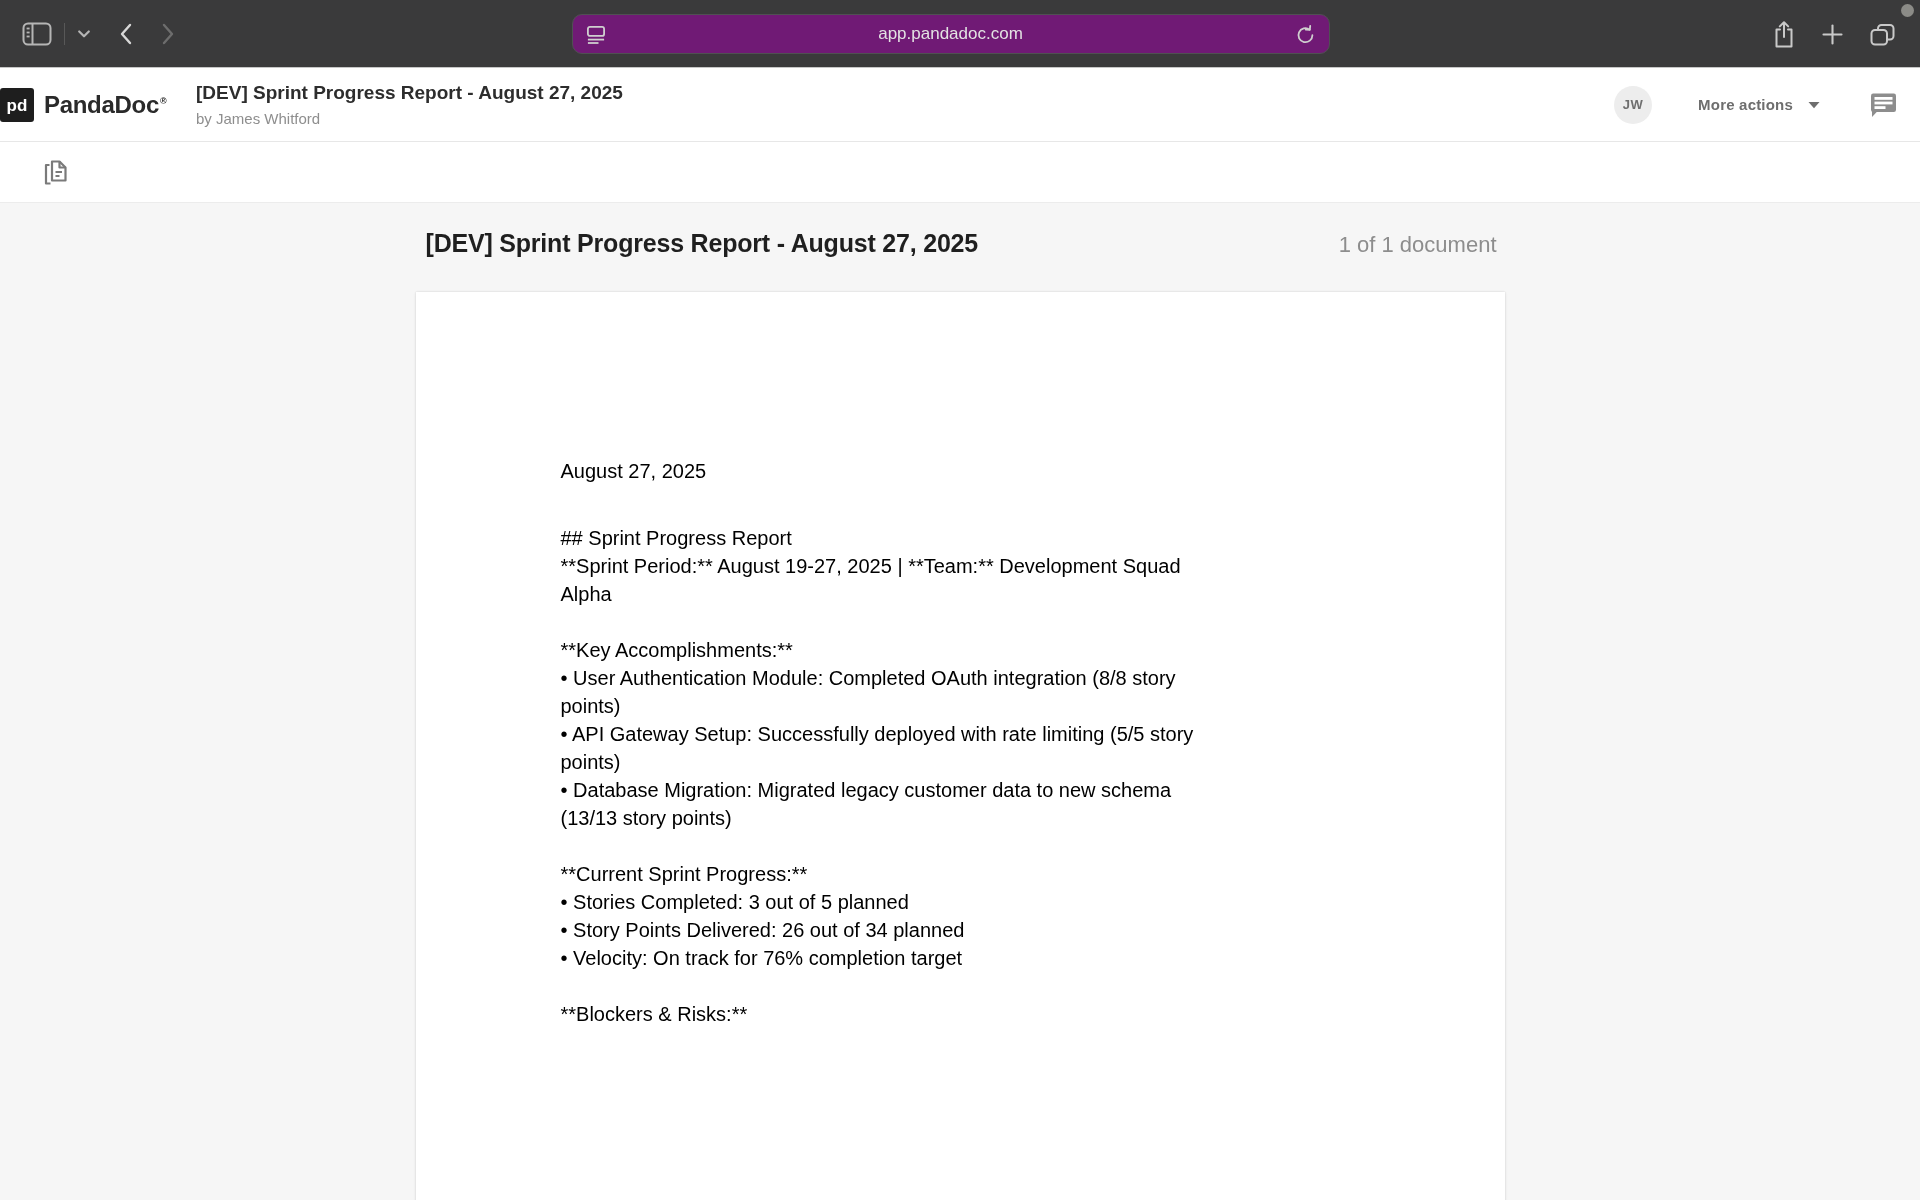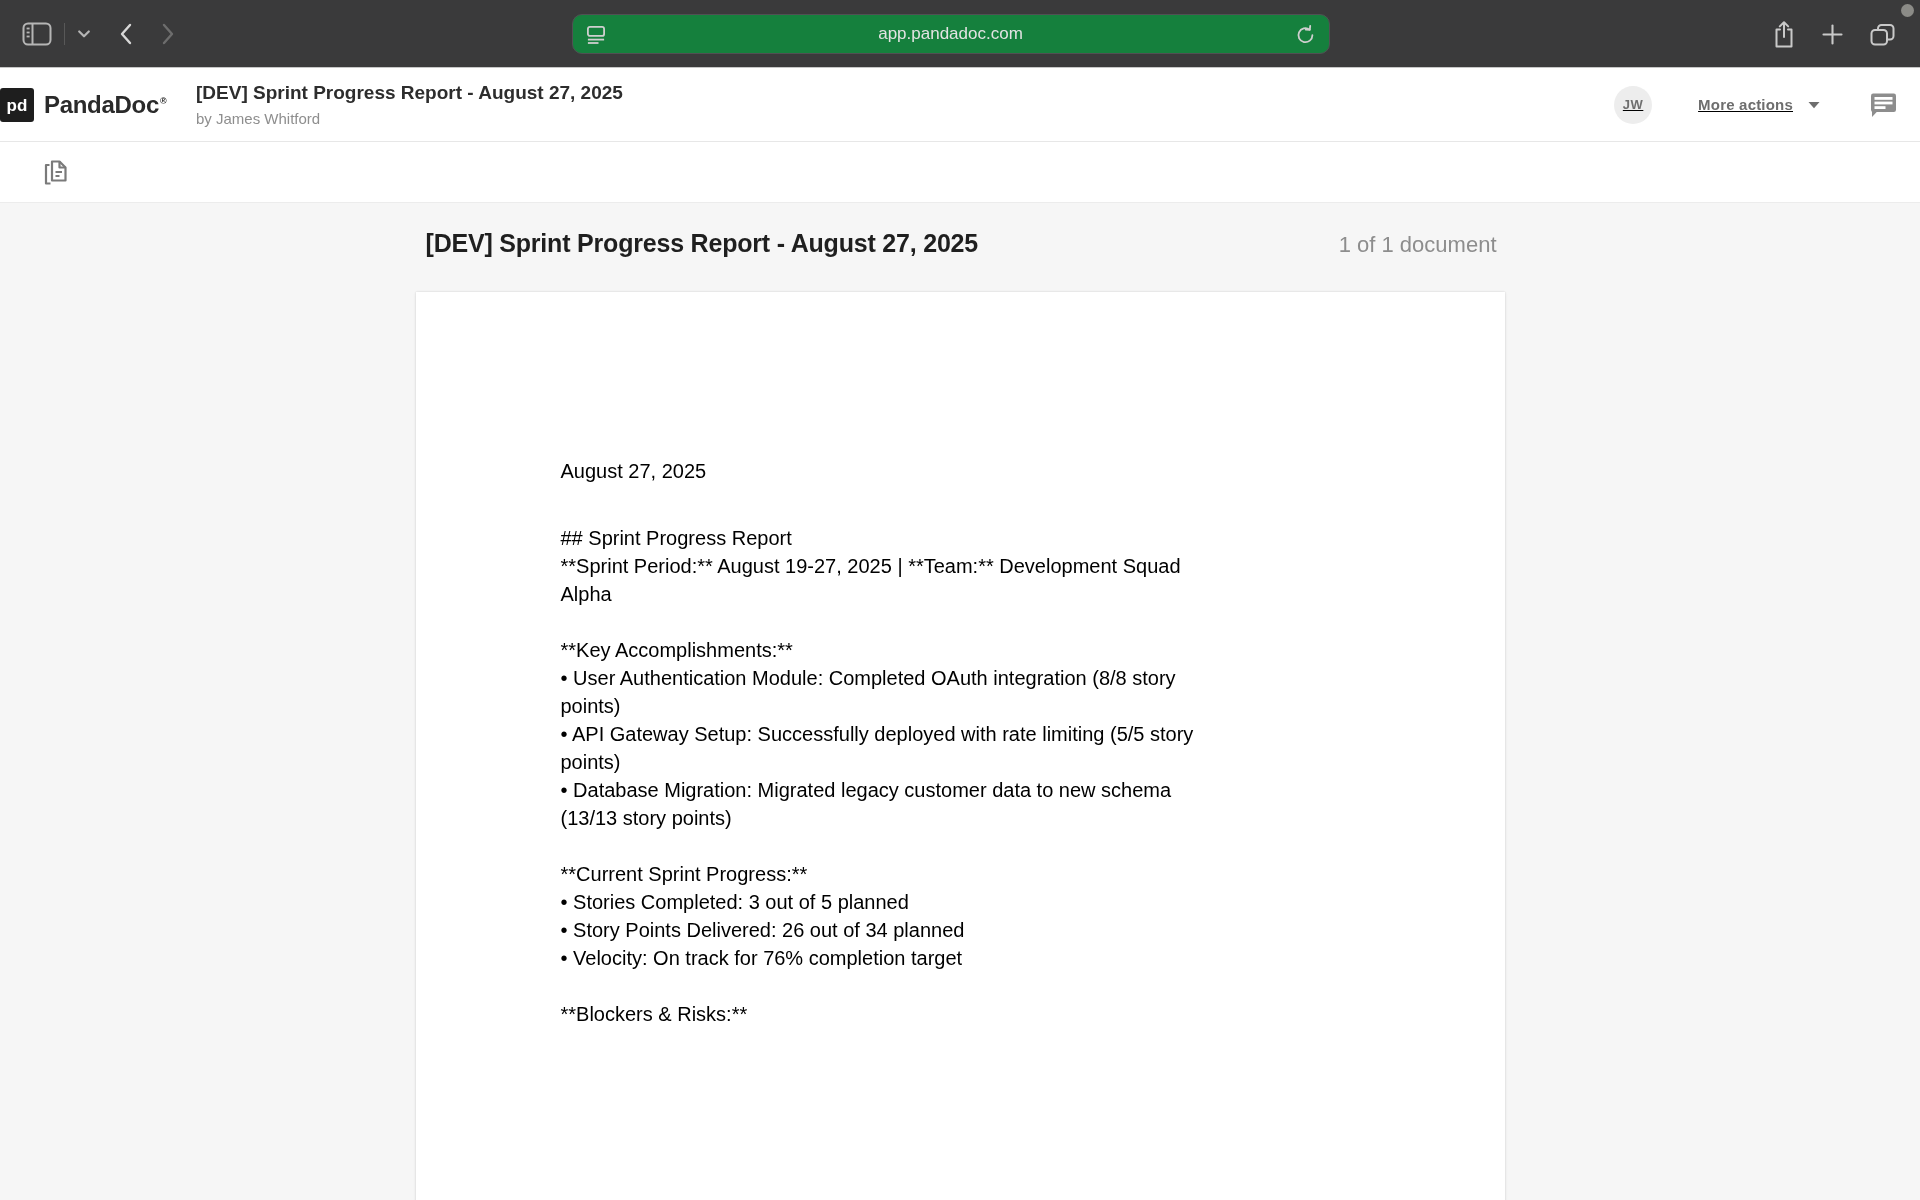--- a/index.html
+++ b/index.html
@@ -17,21 +17,21 @@
     border-bottom:1px solid #c6c6c6;
   }
   .nav-left { display:flex; align-items:center; padding-left:22px; }
   .chrome-btn { background:none; border:none; padding:0; display:flex; align-items:center; justify-content:center; cursor:default; }
   .nav-divider { width:1px; height:22px; background:#585858; margin:0 12px; }
   .nav-back { margin-left:28px; }
   .nav-fwd  { margin-left:30px; }
 
   .url-bar {
     position:absolute; left:572px; top:14px; width:758px; height:40px;
-    background:#15803d; border:1px solid #505053; border-radius:10px;
+    background:#701a75; border:1px solid #505053; border-radius:10px;
     display:flex; align-items:center;
   }
   .url-bar .reader { margin-left:13px; }
   .url-text { flex:1; text-align:center; color:#e3e3e3; font-size:17px; }
   .url-bar .reload { margin-right:13px; }
 
   .nav-right { position:absolute; right:24px; top:0; height:68px; display:flex; align-items:center; gap:25px; }
   .record-dot { position:absolute; top:4px; right:6px; width:13px; height:13px; border-radius:50%; background:#8b8b87; }
 
   
@@ -39,21 +39,21 @@
     height:74px; background:#ffffff; border-bottom:1px solid #e7e7e7;
     display:flex; align-items:center;
   }
   .brand { display:flex; align-items:center; width:196px; }
   .brand-word { font-size:24px; font-weight:700; color:#2a2a2a; letter-spacing:-0.3px; margin-left:10px; }
   .brand-reg { font-size:9px; color:#2a2a2a; vertical-align:super; margin-left:1px; }
   .doc-meta { display:flex; flex-direction:column; justify-content:center; }
   .doc-title { font-size:19px; font-weight:700; color:#2d2d2d; line-height:24px; }
   .doc-author { font-size:15px; color:#8e8e8e; line-height:19px; margin-top:4px; }
 
-  .header-right { margin-left:auto; display:flex; align-items:center; padding-right:22px;text-decoration:underline; }
+  .header-right { margin-left:auto; display:flex; align-items:center; padding-right:22px; }
   .avatar {
     width:38px; height:38px; border-radius:50%; background:#ededed;
     color:#6f6f6f; font-size:13px; font-weight:700; letter-spacing:0.5px;
     display:flex; align-items:center; justify-content:center; margin-right:40px;
   }
   .more-actions { display:flex; align-items:center; gap:14px; background:none; border:none; margin-right:41px; cursor:default; }
   .more-actions-label { font-size:15px; font-weight:600; color:#6e6e6e; letter-spacing:0.2px; }
 
   
   .doc-toolbar {

